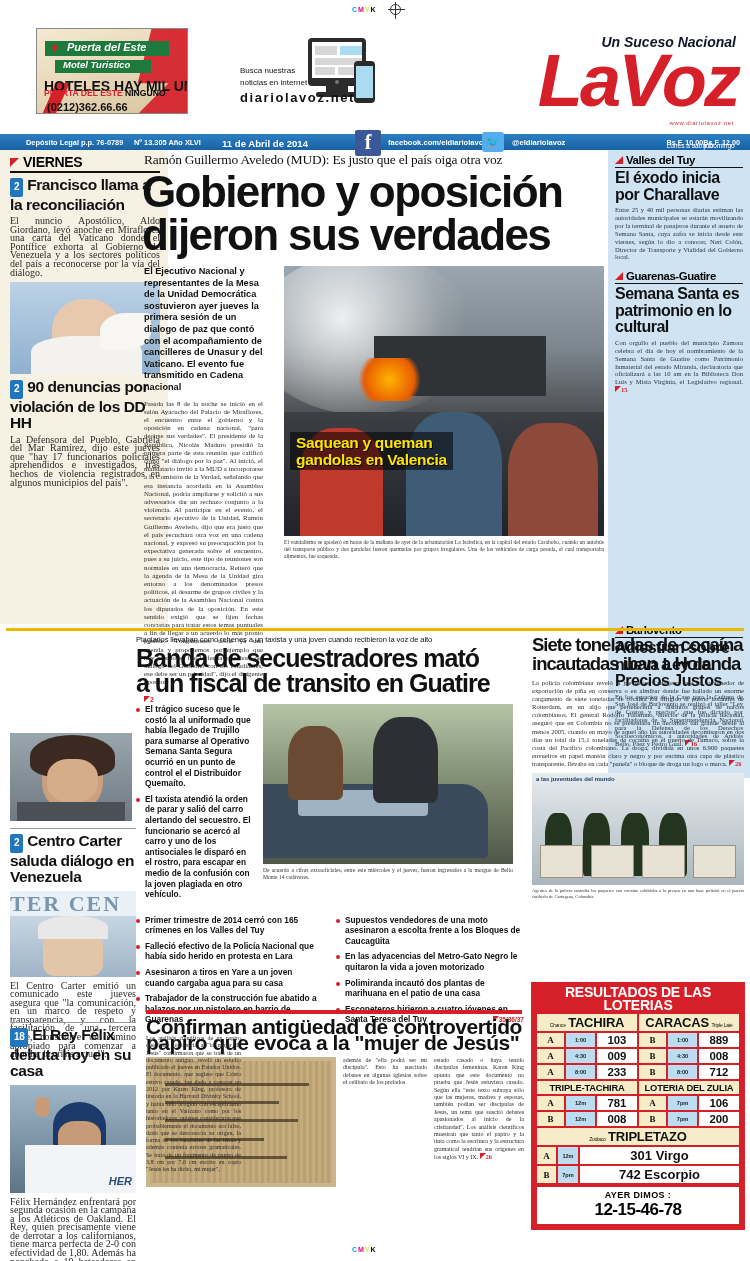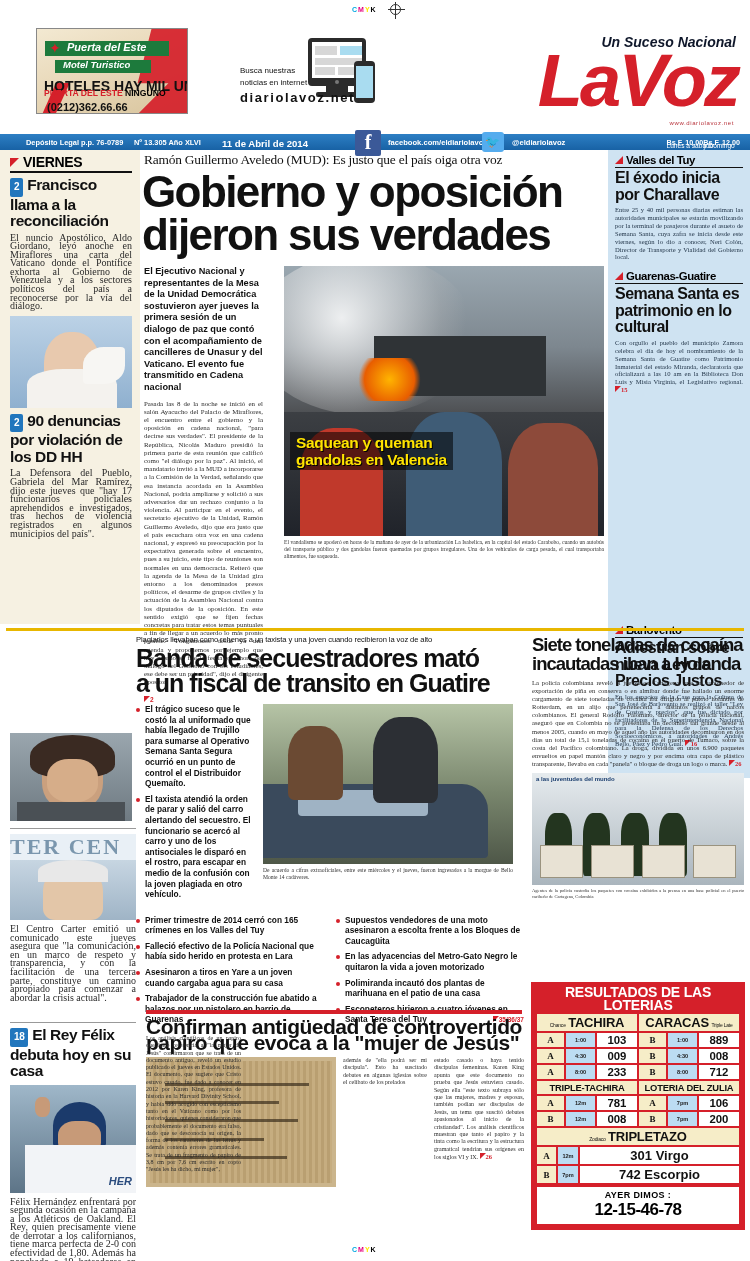--- a/index.html
+++ b/index.html
@@ -75,21 +75,21 @@
   .ib-price b{font-size:7.2px;}
   .fbicon{position:absolute;left:355px;top:-4px;width:26px;height:26px;background:#3b5998;color:#fff;
       font-size:20px;font-weight:bold;font-family:"Liberation Serif",serif;text-align:center;line-height:24px;border-radius:2px;}
   .twicon{position:absolute;left:482px;top:-2px;width:22px;height:20px;background:#55acee;border-radius:3px;
       color:#fff;font-size:12px;text-align:center;line-height:20px;}
 
   
   .body-grid { position:relative; width:750px; }
 
   
-  .rail-l { position:absolute; left:0; top:0; width:140px; background:#f6f1e2; padding:4px 8px 6px 10px; }
+  .rail-l { position:absolute; left:0; top:0; width:168px; background:#f6f1e2; padding:4px 8px 6px 10px; }
   .rail-l .day { display:flex; align-items:center; gap:4px; border-bottom:2px solid #111; padding-bottom:1px; margin-bottom:4px;}
   .tri { width:0;height:0;border-left:9px solid #d5202a;border-bottom:9px solid transparent; display:inline-block;}
   .tri-up { width:0;height:0;border-right:8px solid #d5202a;border-top:8px solid transparent; display:inline-block;}
   .rail-l .day b{font-size:14px;letter-spacing:-.3px;}
   .pagebadge{display:inline-block;background:#2176bd;color:#fff;font-size:10px;font-weight:bold;
       padding:1px 4px;border-radius:2px;vertical-align:top;margin-right:4px;}
   .rl-head{font-size:15.5px;font-weight:bold;line-height:16.5px;letter-spacing:-.4px;color:#111;margin:2px 0 4px;}
   .rl-head .pagebadge{margin-top:1px;}
   .rl-text{font-family:"Liberation Serif",serif;font-size:10px;line-height:8.6px;text-align:justify;color:#2a2a2a;}
   .photo{background:#cfcfcf;margin:5px 0;position:relative;overflow:hidden;}
@@ -276,20 +276,23 @@
       <div style="position:absolute;left:26%;top:8%;width:50%;height:78%;background:#caa07e;border-radius:45% 45% 38% 38%;"></div>
       <div style="position:absolute;left:16%;top:2%;width:70%;height:48%;background:#3a2a22;border-radius:50% 50% 30% 30%;"></div>
       <div style="position:absolute;left:30%;top:30%;width:42%;height:48%;background:#d6ad89;border-radius:42%;"></div>
       <div style="position:absolute;left:6%;bottom:0;width:88%;height:22%;background:#4a5055;"></div>
     </div>
 
     <div style="position:absolute;left:0;top:462px;width:140px;height:260px;background:#f6f1e2;z-index:-1;"></div>
 
     <div style="position:absolute;left:10px;top:672px;width:126px;">
       <div class="hr-thin"></div>
+      <div class="rl-head">
+        <span class="pagebadge">2</span><span>Centro Carter saluda diálogo en Venezuela</span>
+      </div>
       <div class="photo" style="height:86px;background:linear-gradient(#d8e4ee,#9fb4c6);">
         <div style="position:absolute;left:0;top:0;right:0;height:30%;background:#e9f0f6;color:#7a96ad;font-size:22px;font-weight:bold;letter-spacing:2px;font-family:'Liberation Serif',serif;">TER CEN</div>
         <div style="position:absolute;left:26%;top:36%;width:48%;height:64%;background:#e3c6a8;border-radius:46% 46% 20% 20%;"></div>
         <div style="position:absolute;left:22%;top:30%;width:56%;height:26%;background:#e8e8e8;border-radius:50% 50% 0 0;"></div>
       </div>
       <div class="rl-text">El Centro Carter emitió un comunicado este jueves asegura que "la comunicación, en un marco de respeto y transparencia, y con la facilitación de una tercera parte, constituye un camino apropiado para comenzar a abordar la crisis actual".</div>
     </div>
 
     <div style="position:absolute;left:0;top:700px;width:140px;height:561px;background:#f6f1e2;z-index:-1;"></div>
 

